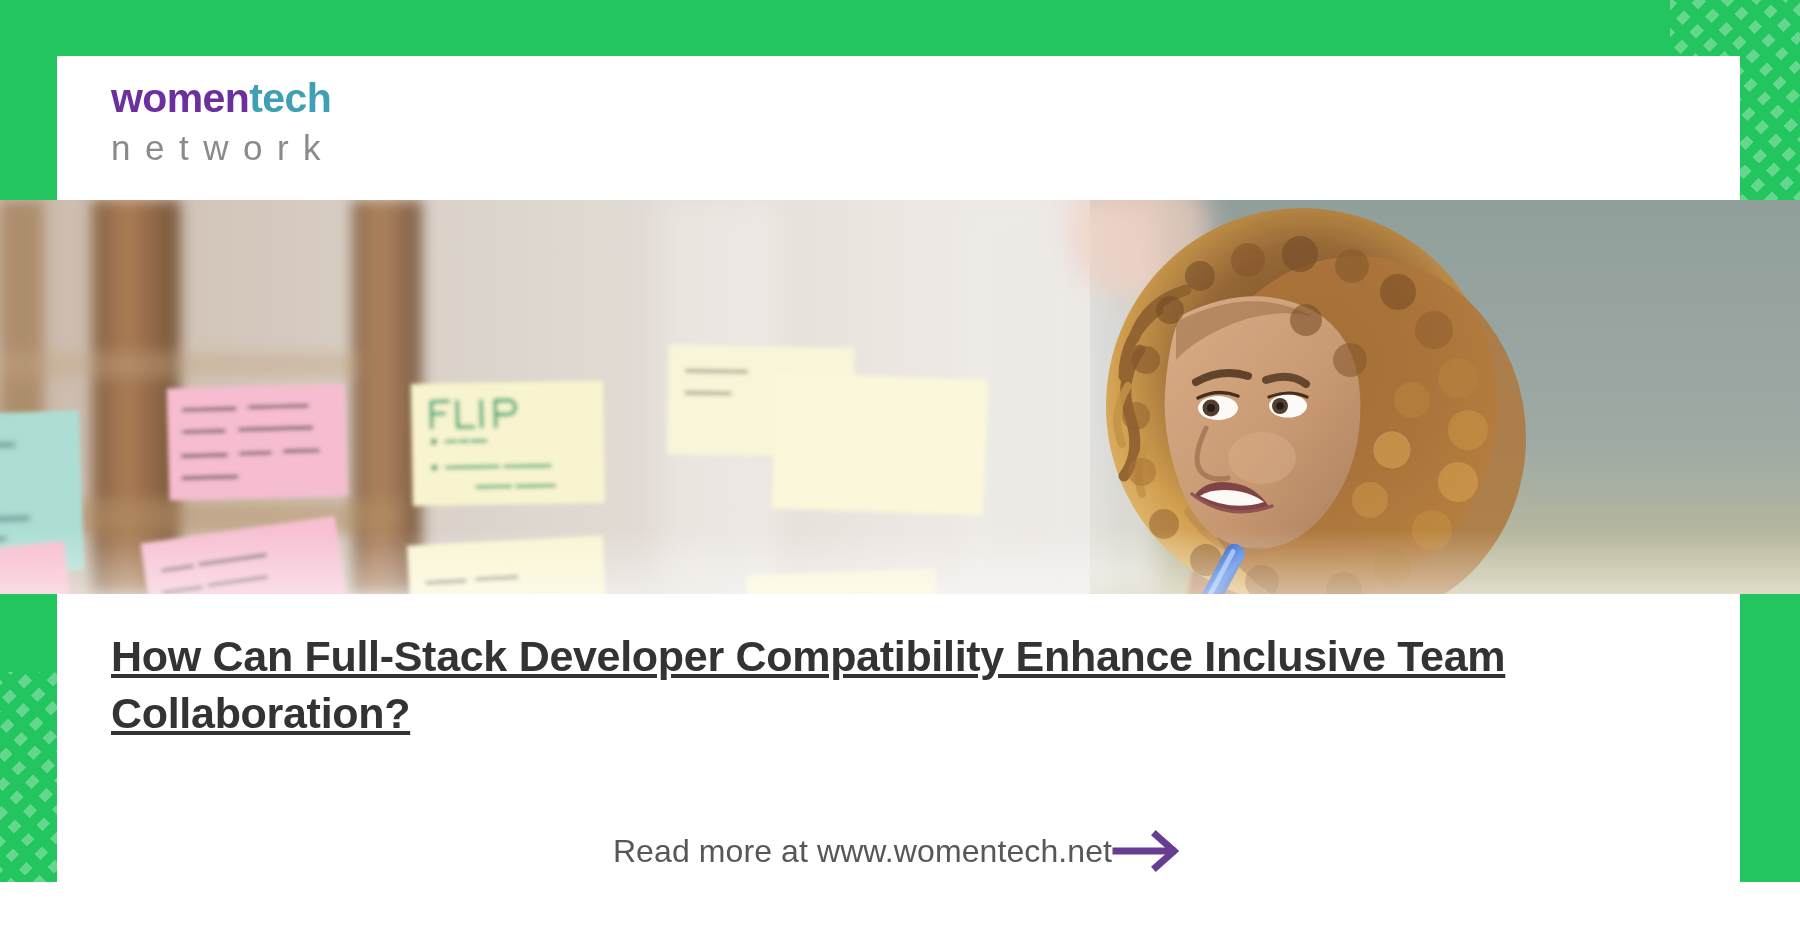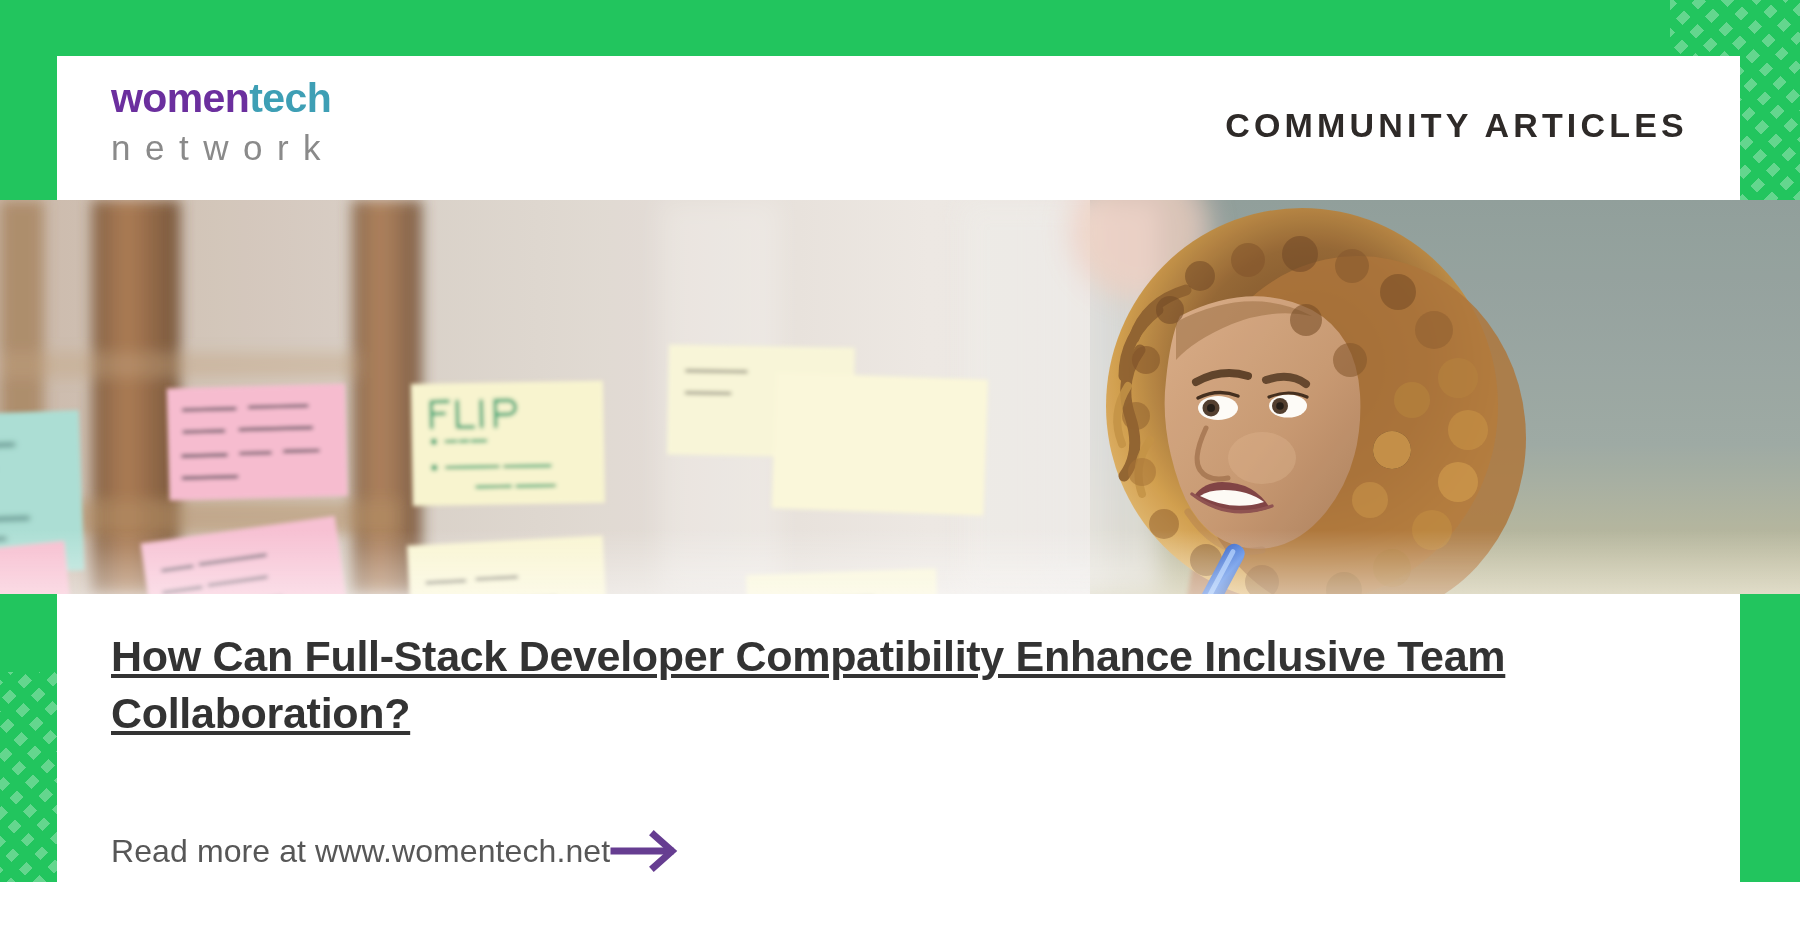--- a/index.html
+++ b/index.html
@@ -129,21 +129,21 @@
 
   
   #footer {
     position: absolute;
     left: 54px;
     right: 52px;
     top: 760px;
     height: 70px;
     display: flex;
     align-items: center;
-    justify-content: flex-start;
+    justify-content: center;
   }
   #read-more {
     font-size: 32px;
     font-weight: 400;
     color: #575757;
     letter-spacing: 0.1px;
     white-space: nowrap;
   }
   #arrow-link {
     display: inline-flex;
@@ -166,21 +166,20 @@
 
     <div id="card-header">
 
       <div id="logo">
         <div id="logo-line1">
           <span id="logo-women">women</span><span id="logo-tech">tech</span>
         </div>
         <div id="logo-line2">network</div>
       </div>
 
-      <div id="section-label">COMMUNITY ARTICLES</div>
     </div>
 
     <div id="hero">
       <svg viewBox="0 0 1857 394" preserveAspectRatio="xMidYMid slice" aria-hidden="true">
         <defs>
           <filter id="blurSoft" x="-20%" y="-20%" width="140%" height="140%">
             <feGaussianBlur stdDeviation="7"></feGaussianBlur>
           </filter>
           <filter id="blurHeavy" x="-20%" y="-20%" width="140%" height="140%">
             <feGaussianBlur stdDeviation="13"></feGaussianBlur>

